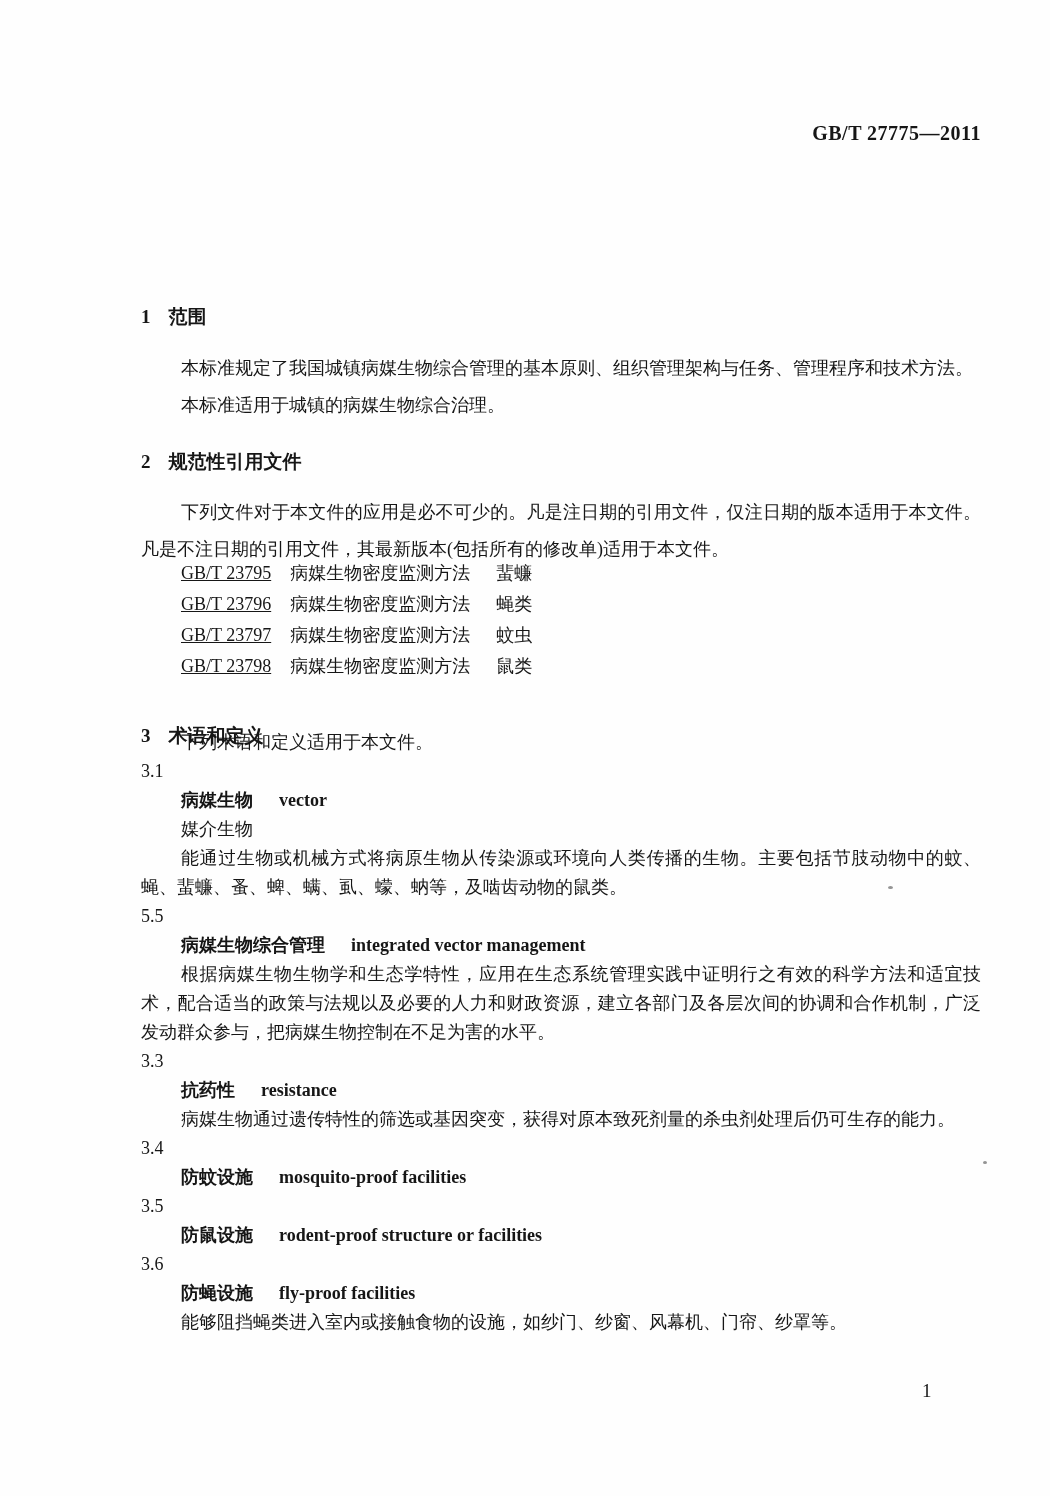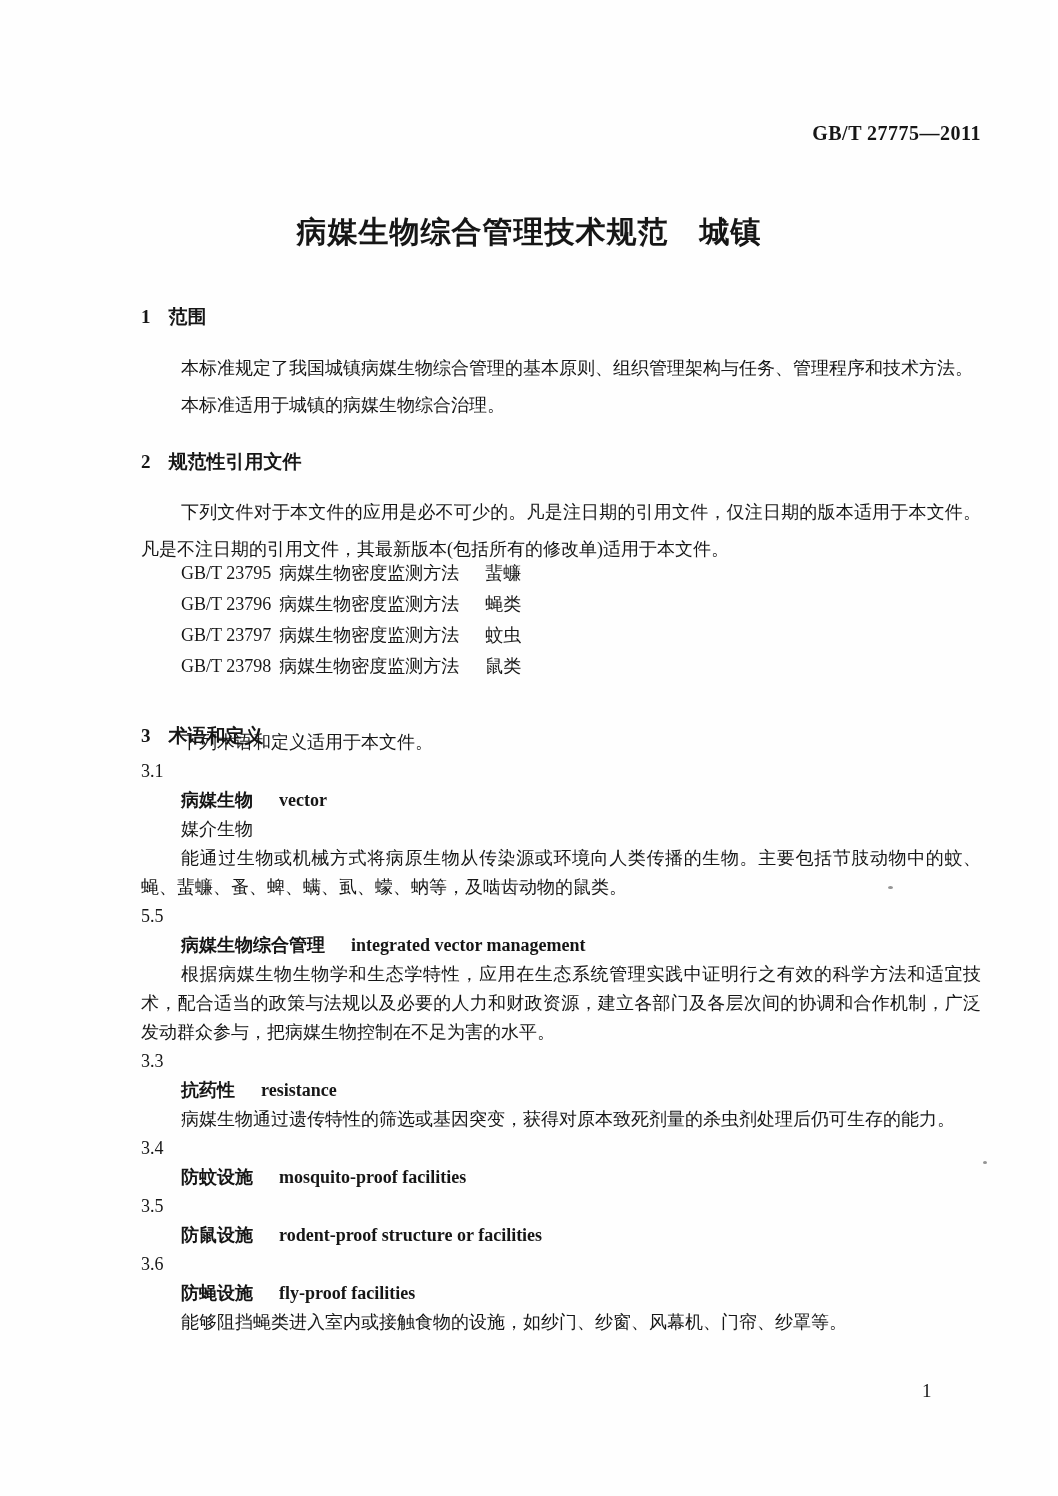--- a/index.html
+++ b/index.html
@@ -56,21 +56,21 @@
   .sec1-heading { top: 305px; }
   .sec2-heading { top: 450px; }
   .sec2-para { top: 494px; }
   .refs { top: 558px; }
   .ref-line {
     padding-left: 40px;
     font-size: 18px;
     line-height: 31px;
     white-space: nowrap;
   }
-  .ref-code { margin-right: 8px; }
+  .ref-code { margin-right: 19px; text-decoration: underline; }
   .ref-title { margin-right: 26px; }
   .sec3-heading { top: 690px; margin-top: 34px; }
   .terms {
     top: 728px;
     font-size: 18px;
     line-height: 29px;
   }
   .term-intro { text-indent: 40px; }
   .term-num { font-size: 18px; }
   .term-line {
@@ -102,21 +102,20 @@
   .speck-1 { top: 886px; left: 888px; width: 5px; height: 3px; }
   .speck-2 { top: 1161px; left: 983px; width: 4px; height: 3px; }
 </style>
 </head>
 <body>
 
 <div class="page">
 
   <div class="block doc-header">GB/T 27775—2011</div>
 
-  <h1 class="doc-title">病媒生物综合管理技术规范　城镇</h1>
 
   <div class="block sec-heading sec1-heading">
     <span class="sec-num">1</span><span>范围</span>
   </div>
 
   <div class="block sec1-paras">
     <p class="para">本标准规定了我国城镇病媒生物综合管理的基本原则、组织管理架构与任务、管理程序和技术方法。</p>
     <p class="para">本标准适用于城镇的病媒生物综合治理。</p>
   </div>
 

